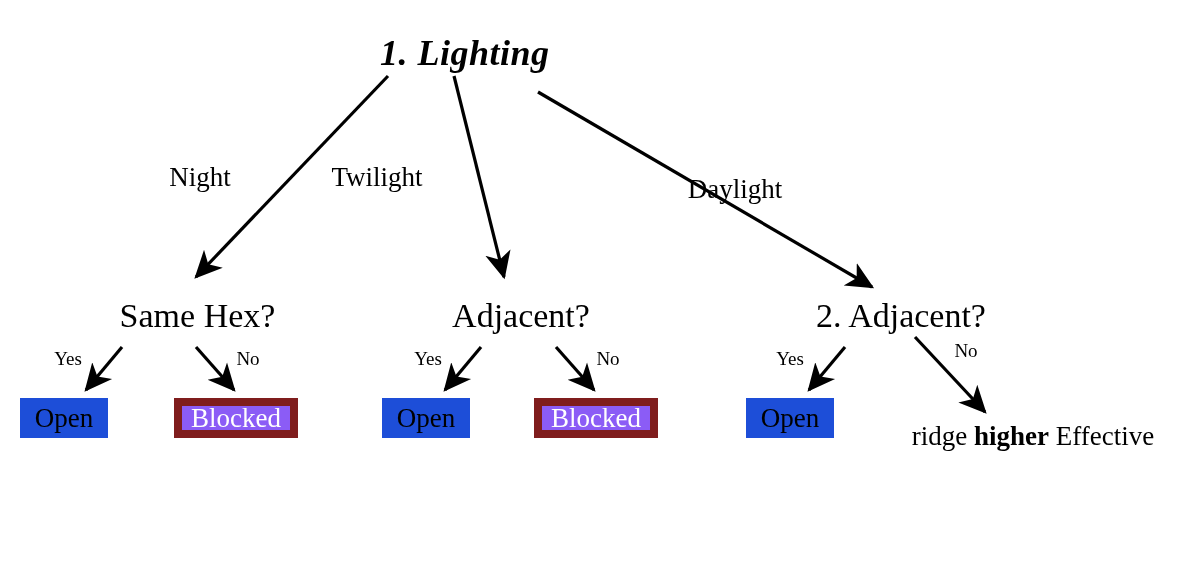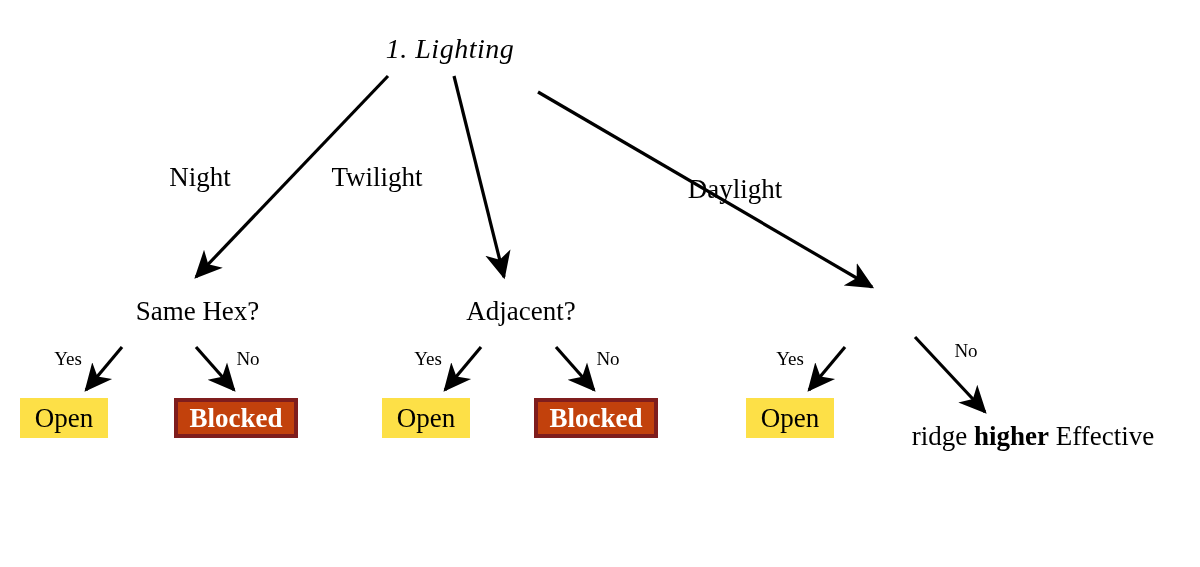--- a/index.html
+++ b/index.html
@@ -27,50 +27,50 @@
     pointer-events: none;
   }
   .node-text {
     position: absolute;
     white-space: nowrap;
     text-align: center;
     line-height: 1.15;
   }
   .root-title {
     font-style: italic;
-    font-size: 28px;
+    font-size: 36px;
     letter-spacing: 0.5px;
+    font-weight: bold;
   }
   .branch-label {
     font-size: 27px;
   }
   .decision-label {
-    font-size: 27px;
+    font-size: 34px;
   }
   .yn-label {
     font-size: 19px;
   }
   .outcome-box {
     position: absolute;
     display: flex;
     align-items: center;
     justify-content: center;
     font-size: 27px;
     line-height: 1;
     box-sizing: border-box;
   }
   .outcome-open {
-    background: #fde047;
+    background: #1d4ed8;
     color: #000000;
   }
   .outcome-blocked {
-    background: #c2410c;
+    background: #8b5cf6;
     color: #ffffff;
-    border: 4px solid #7f1d1d;
-    font-weight: bold;
+    border: 8px solid #7f1d1d;
   }
   .final-question {
     position: absolute;
     text-align: center;
     font-size: 27px;
     line-height: 1.25;
     width: 330px;
   }
   .final-question b {
     font-weight: bold;
@@ -120,20 +120,23 @@
   <div class="node-text branch-label" style="left:648px; top:162px; width:174px;margin-top:12px;">
     <span>Daylight</span>
   </div>
 
   <div class="node-text decision-label" style="left:85px; top:296px; width:225px;">
     <span>Same Hex?</span>
   </div>
   <div class="node-text decision-label" style="left:410px; top:296px; width:222px;">
     <span>Adjacent?</span>
   </div>
+  <div class="node-text decision-label" style="left:790px; top:296px; width:222px;">
+    <span>2. Adjacent?</span>
+  </div>
 
   <div class="node-text yn-label" style="left:40px; top:348px; width:56px;">
     <span>Yes</span>
   </div>
   <div class="node-text yn-label" style="left:226px; top:348px; width:44px;">
     <span>No</span>
   </div>
 
   <div class="node-text yn-label" style="left:400px; top:348px; width:56px;">
     <span>Yes</span>

